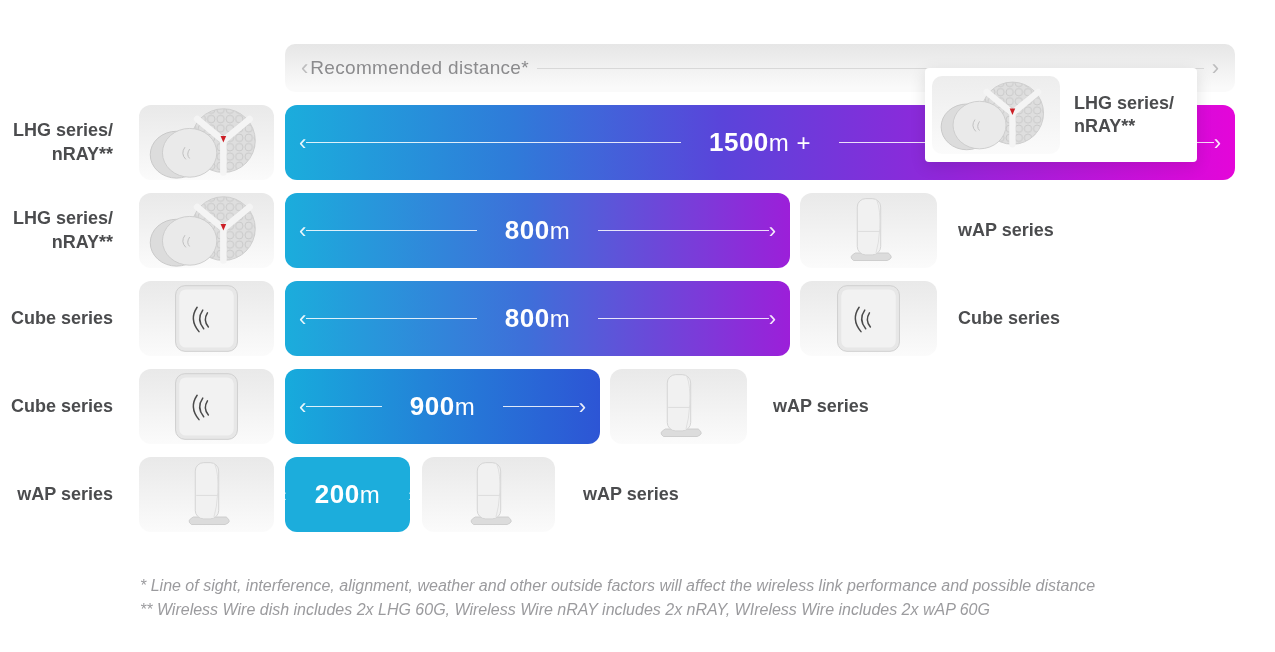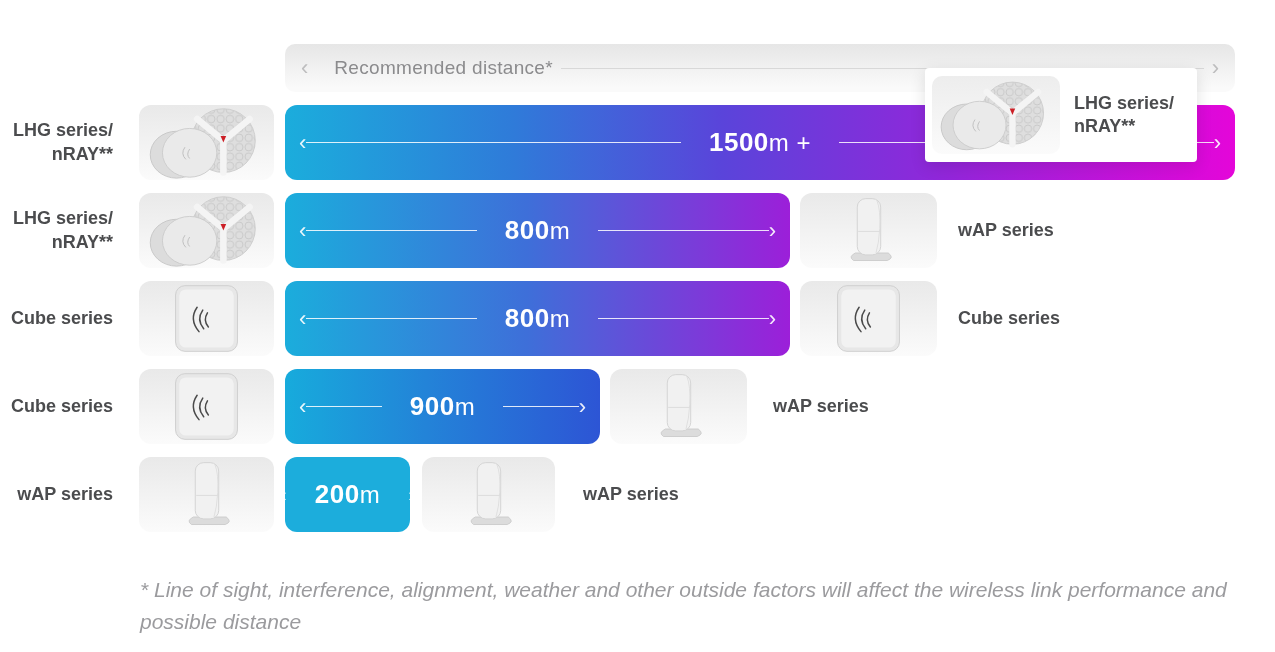--- a/index.html
+++ b/index.html
@@ -4,21 +4,21 @@
 <style>
   html,body{margin:0;padding:0;background:#ffffff;}
   .stage{position:relative;width:1275px;height:652px;background:#fff;overflow:hidden;
          font-family:"Liberation Sans", sans-serif;}
 
   
   .hdr{position:absolute;left:285px;top:44px;width:950px;height:48px;border-radius:10px;
        background:linear-gradient(180deg,#e6e6e6 0%,#fafafa 90%);display:flex;align-items:center;
        padding:0 16px;box-sizing:border-box;color:#8b8b8d;font-size:19px;z-index:1;}
   .hchev{color:#bdbdbe;font-size:22px;font-weight:300;line-height:1;}
-  .htitle{margin-left:26px;letter-spacing:.3px;}
+  .htitle{margin-left:2px;letter-spacing:.3px;}
   .hline{flex:1;height:1px;background:#d8d8d8;margin:0 8px;}
 
   
   .lbl{position:absolute;left:0;width:113px;height:75px;display:flex;flex-direction:column;
        justify-content:center;align-items:flex-end;font-weight:bold;font-size:18px;
        color:#4b4c4e;line-height:1.3;text-align:right;}
   .rl{position:absolute;height:75px;display:flex;align-items:center;font-weight:bold;
       font-size:18px;color:#4b4c4e;}
 
   
@@ -44,21 +44,21 @@
   .card{position:absolute;left:925px;top:68px;width:272px;height:94px;background:#fff;
         border-radius:4px;box-shadow:0 4px 16px rgba(0,0,0,.12);display:flex;align-items:center;
         padding:7px;box-sizing:border-box;z-index:5;}
   .ctile{width:128px;height:78px;border-radius:10px;flex:none;
          background:linear-gradient(180deg,#ededed 0%,#fbfbfb 100%);}
   .ctile svg{display:block;width:100%;height:100%;}
   .clabel{margin-left:14px;font-weight:bold;font-size:18px;color:#4b4c4e;line-height:1.3;}
 
   
   .foot{position:absolute;left:140px;top:574px;width:1120px;font-style:italic;
-        font-size:21px;color:#9b9b9e;line-height:1.5;}
+        font-size:16px;color:#9b9b9e;line-height:1.5;}
 </style>
 </head>
 <body>
 
 <div class="stage">
 
   <div class="hdr">
     <span class="hchev">‹</span>
     <span class="htitle">Recommended distance*</span>
     <span class="hline"></span>
@@ -238,15 +238,16 @@
       </svg>
     </div>
     <div class="clabel">
       <div>LHG series/</div>
       <div>nRAY**</div>
     </div>
   </div>
 
   <div class="foot">
     <div>* Line of sight, interference, alignment, weather and other outside factors will affect the wireless link performance and possible distance</div>
+    <div>** Wireless Wire dish includes 2x LHG 60G, Wireless Wire nRAY includes 2x nRAY, WIreless Wire includes 2x wAP 60G</div>
   </div>
 
 </div>
 
 </body></html>

